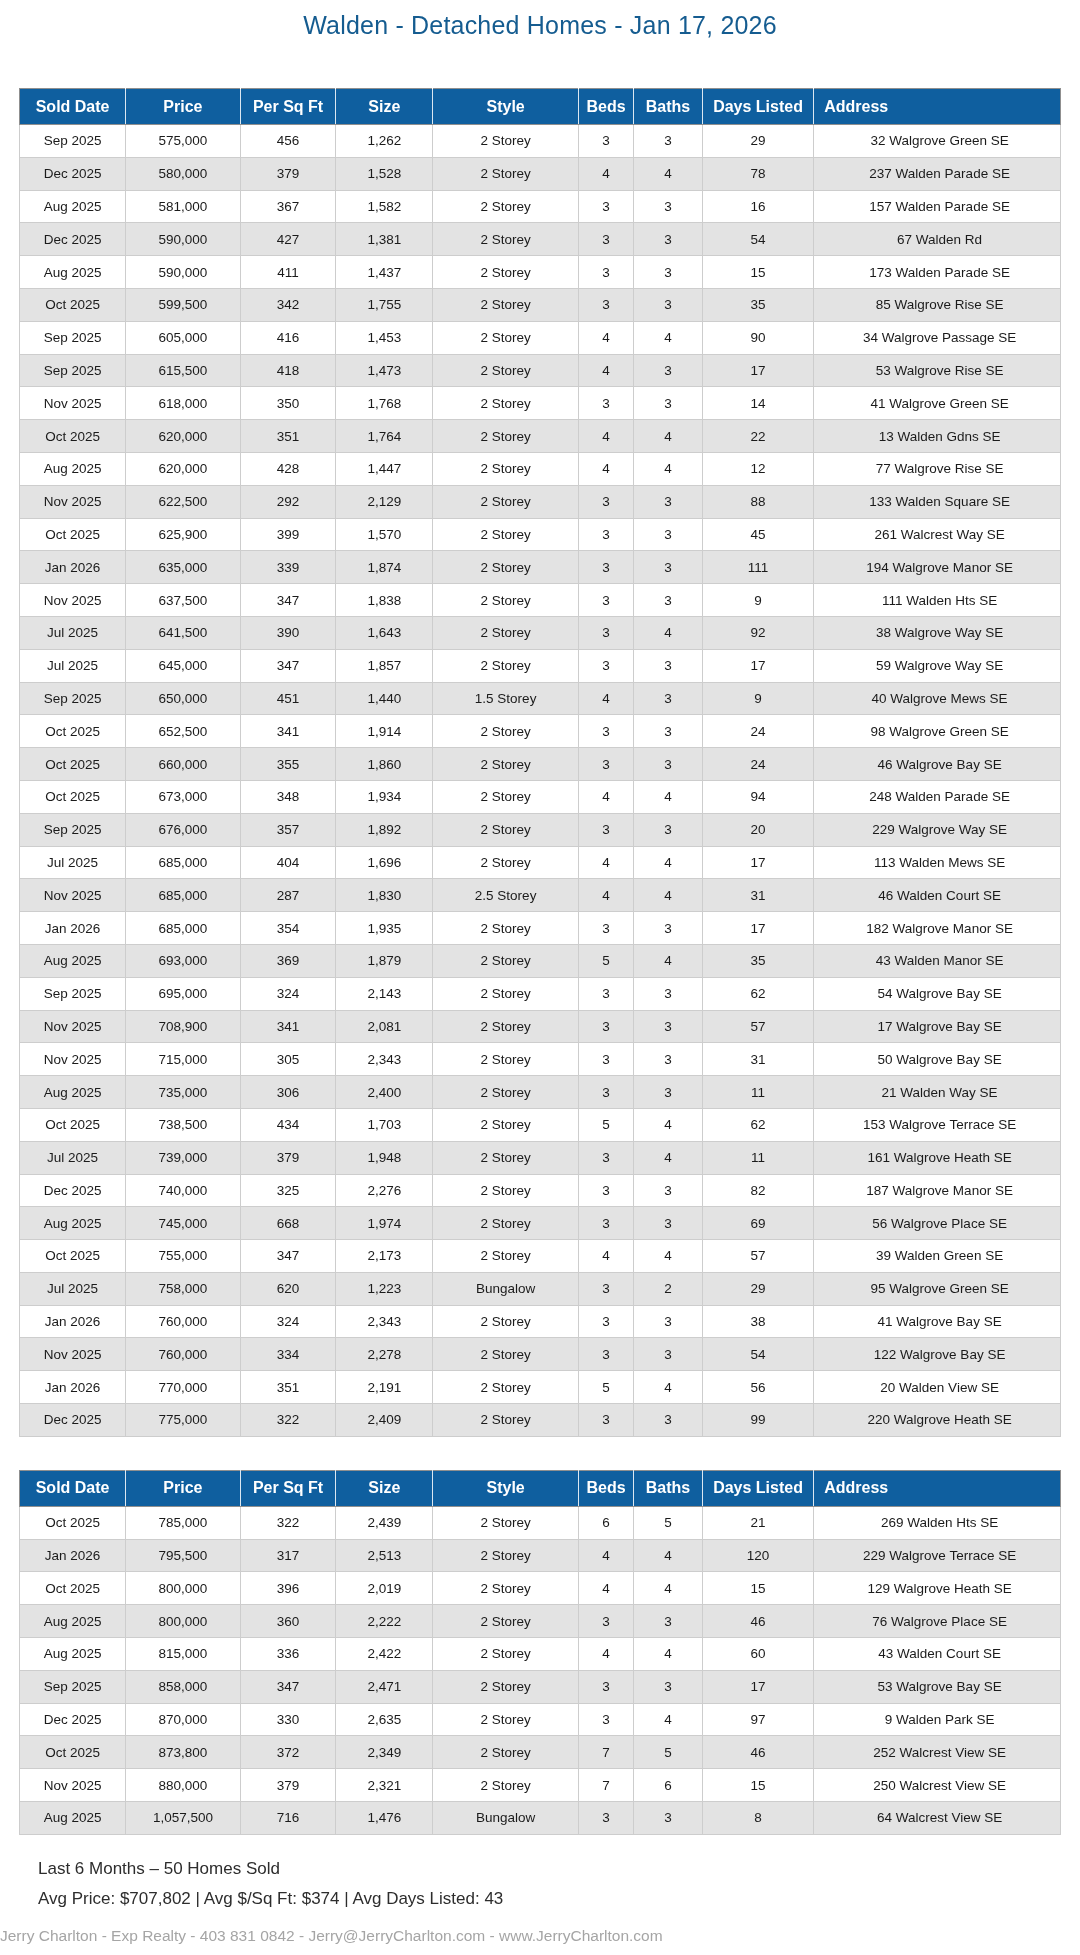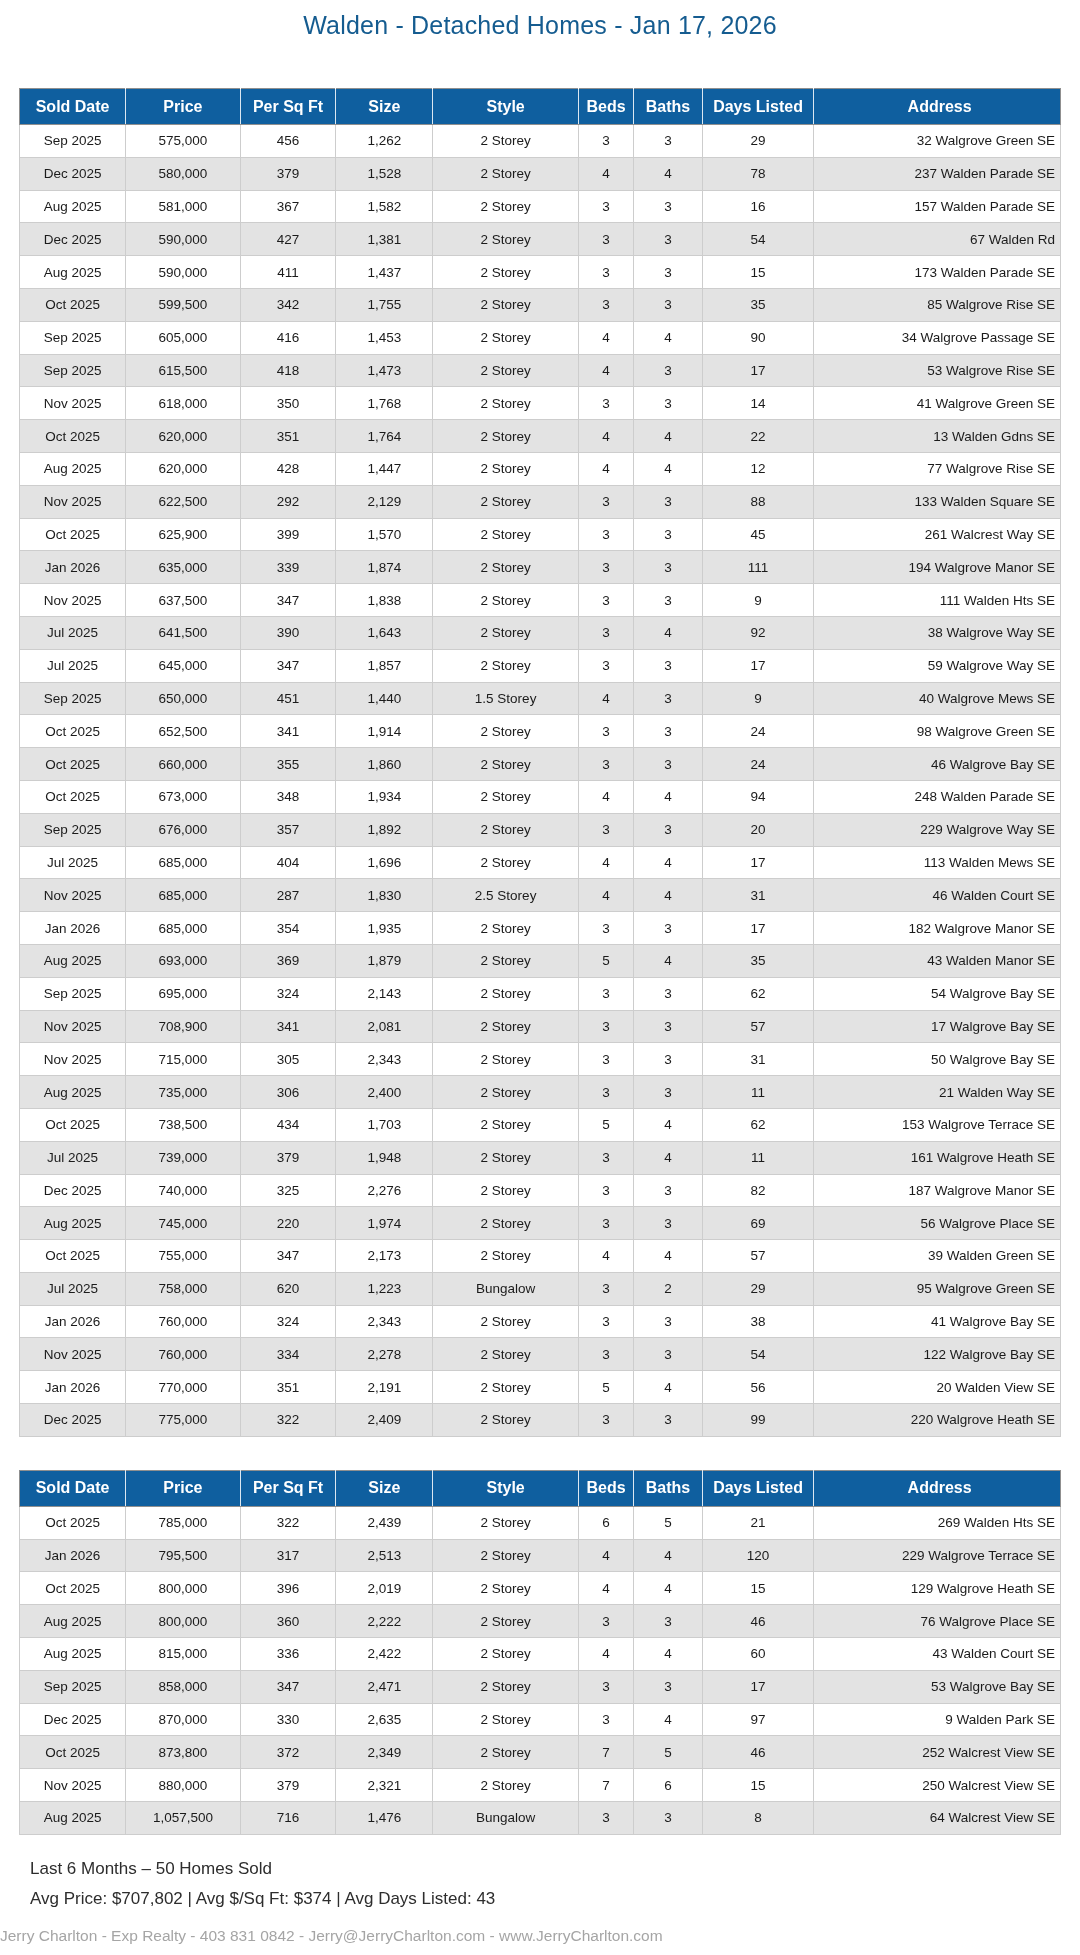--- a/index.html
+++ b/index.html
@@ -46,39 +46,39 @@
     color:#ffffff;
     font-weight:700;
     font-size:16px;
     height:36px;
     padding:0 5px;
     text-align:center;
     white-space:nowrap;
     border-right:1px solid rgba(255,255,255,.85);
     border-bottom:1px solid #8f8f8f;
   }
-  thead th:last-child{border-right:none;text-align:center;padding-left:10px;}
+  thead th:last-child{border-right:none;text-align:left;padding-left:10px;}
   tbody td{
     font-size:13.5px;
     color:#1b1b1b;
     text-align:center;
     height:32.8px;
     padding:0 5px;
     border:1px solid #cdcdcd;
     white-space:nowrap;
     overflow:hidden;
   }
-  tbody td:last-child{text-align:right;padding-left:10px;}
+  tbody td:last-child{text-align:center;padding-left:10px;}
   tbody tr:nth-child(even){background:var(--row-alt);}
   .summary{
     margin:24px 0 0 30px;
     font-size:17px;
     color:#2d2d2d;
   }
-  .summary p{margin:0 0 10px 0;}
+  .summary p{margin:0 0 10px 8px;}
   .footer{
     text-align:left;
     color:#a5a5a5;
     font-size:15.5px;
     margin-top:18px;
     padding-bottom:18px;
   }
 </style>
 </head>
 <body>
@@ -472,21 +472,21 @@
           <td>2,276</td>
           <td>2 Storey</td>
           <td>3</td>
           <td>3</td>
           <td>82</td>
           <td>187 Walgrove Manor SE</td>
         </tr>
         <tr>
           <td>Aug 2025</td>
           <td>745,000</td>
-          <td>220</td>
+          <td>668</td>
           <td>1,974</td>
           <td>2 Storey</td>
           <td>3</td>
           <td>3</td>
           <td>69</td>
           <td>56 Walgrove Place SE</td>
         </tr>
         <tr>
           <td>Oct 2025</td>
           <td>755,000</td>

